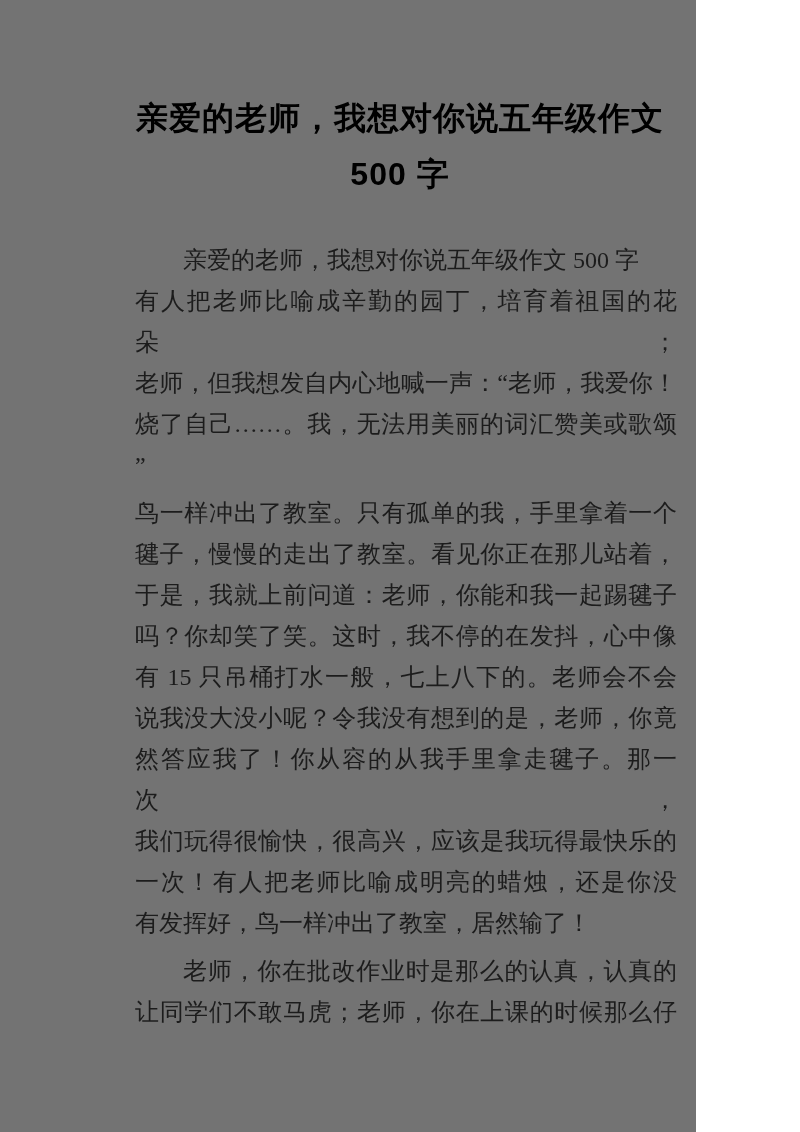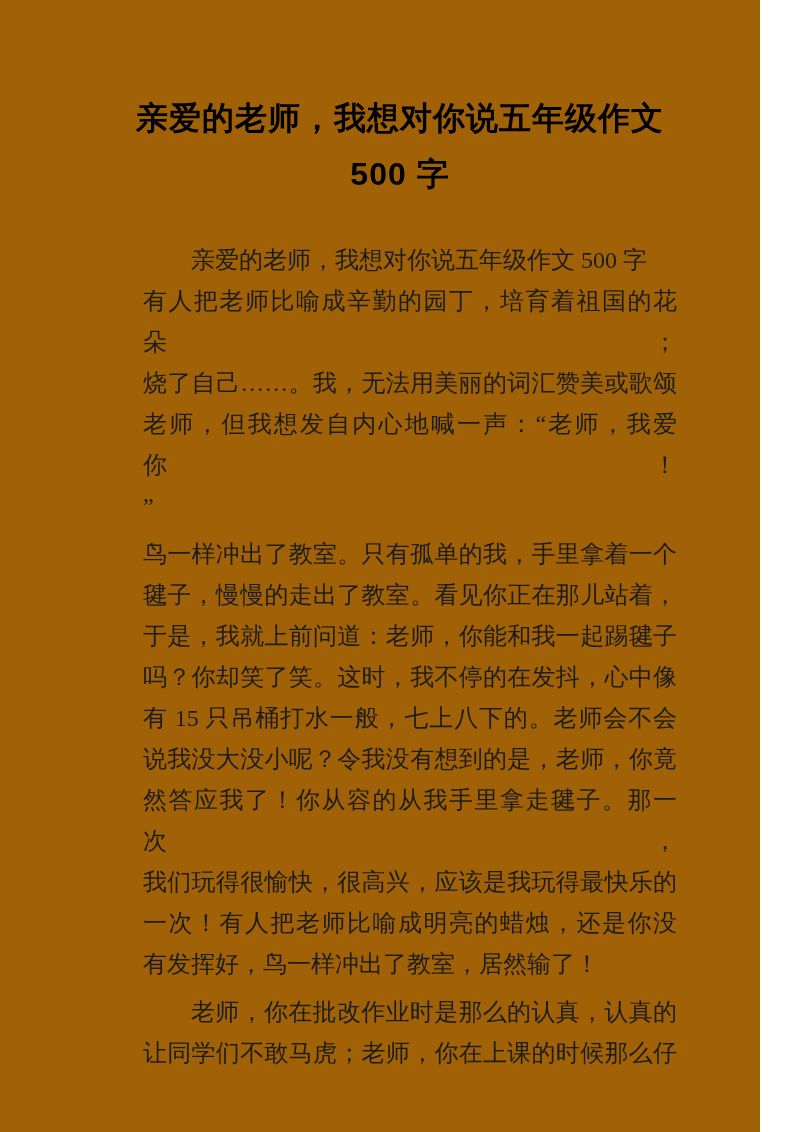--- a/index.html
+++ b/index.html
@@ -2,23 +2,23 @@
 <html lang="zh"><head>
 <meta charset="utf-8">
 <style>
   html, body {
     margin: 0;
     padding: 0;
     background: #ffffff;
   }
   .page {
     position: relative;
-    width: 760px;
+    width: 696px;
     height: 1132px;
-    background: #a16207;
+    background: #737373;
     overflow: hidden;
     color: #1c1c1c;
   }
   .doc-title {
     position: absolute;
     top: 90px;
     left: 0;
     width: 800px;
     text-align: center;
     font-family: "Liberation Sans", sans-serif;
@@ -38,21 +38,20 @@
     line-height: 41px;
     color: #1c1c1c;
   }
   .para {
     margin: 0 0 7px 0;
   }
   .para:last-child { margin-bottom: 0; }
   .line {
     text-align: left;
     white-space: nowrap;
-    margin-left: 8px;
   }
   .line.fill {
     white-space: normal;
     text-align: justify;
     text-align-last: justify;
     text-justify: inter-character;
   }
   .line.indent {
     text-indent: 48px;
   }
@@ -62,22 +61,22 @@
 
 <div class="page">
   <div class="doc-title">
     <div>亲爱的老师，我想对你说五年级作文</div>
     <div>500 字</div>
   </div>
   <div class="doc-body">
       <div class="para">
         <div class="line indent">亲爱的老师，我想对你说五年级作文 500 字</div>
         <div class="line fill">有人把老师比喻成辛勤的园丁，培育着祖国的花朵；</div>
+        <div class="line fill">老师，但我想发自内心地喊一声：“老师，我爱你！</div>
         <div class="line fill">烧了自己……。我，无法用美丽的词汇赞美或歌颂</div>
-        <div class="line fill">老师，但我想发自内心地喊一声：“老师，我爱你！</div>
         <div class="line">”</div>
       </div>
       <div class="para">
         <div class="line fill">鸟一样冲出了教室。只有孤单的我，手里拿着一个</div>
         <div class="line fill">毽子，慢慢的走出了教室。看见你正在那儿站着，</div>
         <div class="line fill">于是，我就上前问道：老师，你能和我一起踢毽子</div>
         <div class="line fill">吗？你却笑了笑。这时，我不停的在发抖，心中像</div>
         <div class="line fill">有 15 只吊桶打水一般，七上八下的。老师会不会</div>
         <div class="line fill">说我没大没小呢？令我没有想到的是，老师，你竟</div>
         <div class="line fill">然答应我了！你从容的从我手里拿走毽子。那一次，</div>

